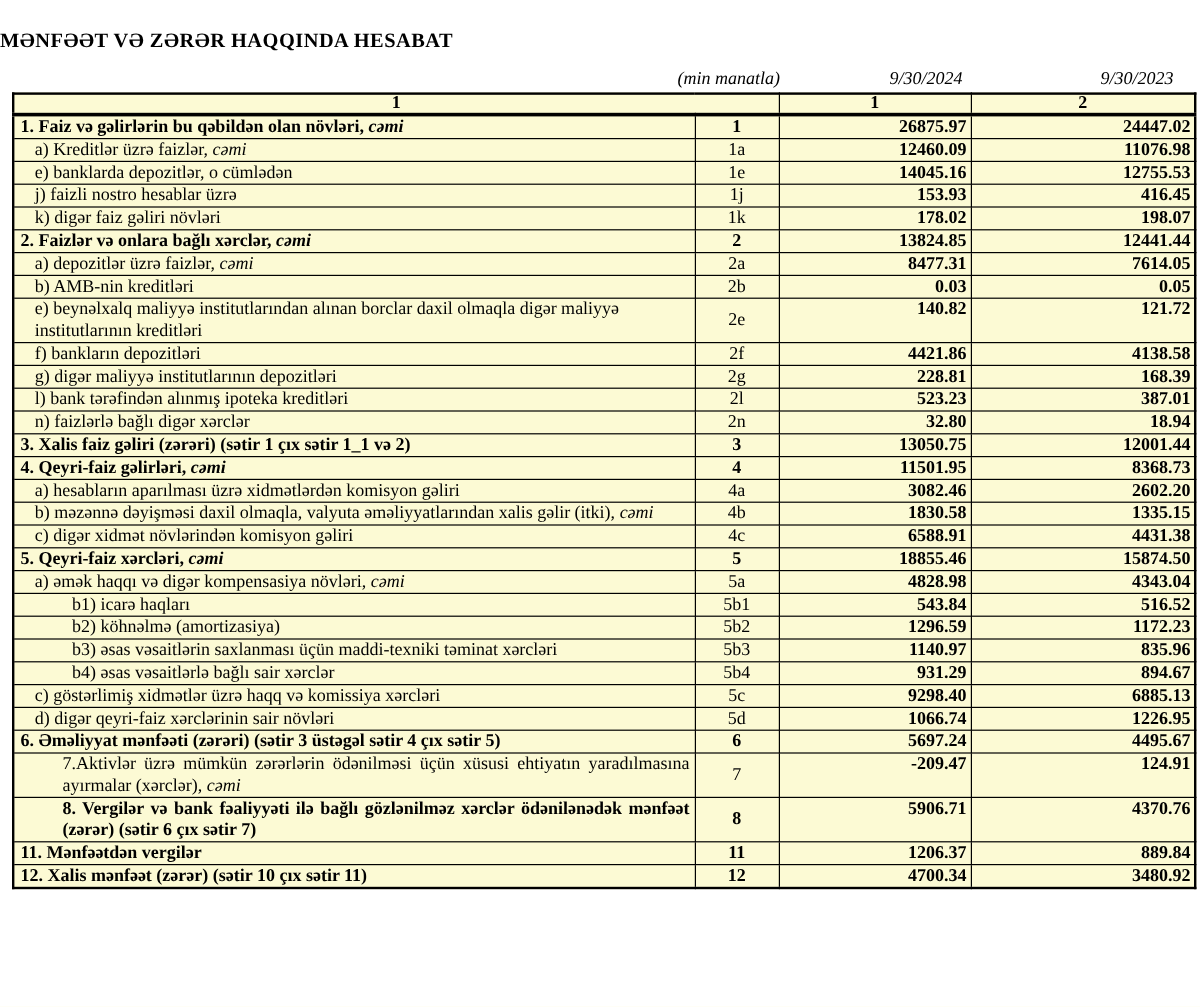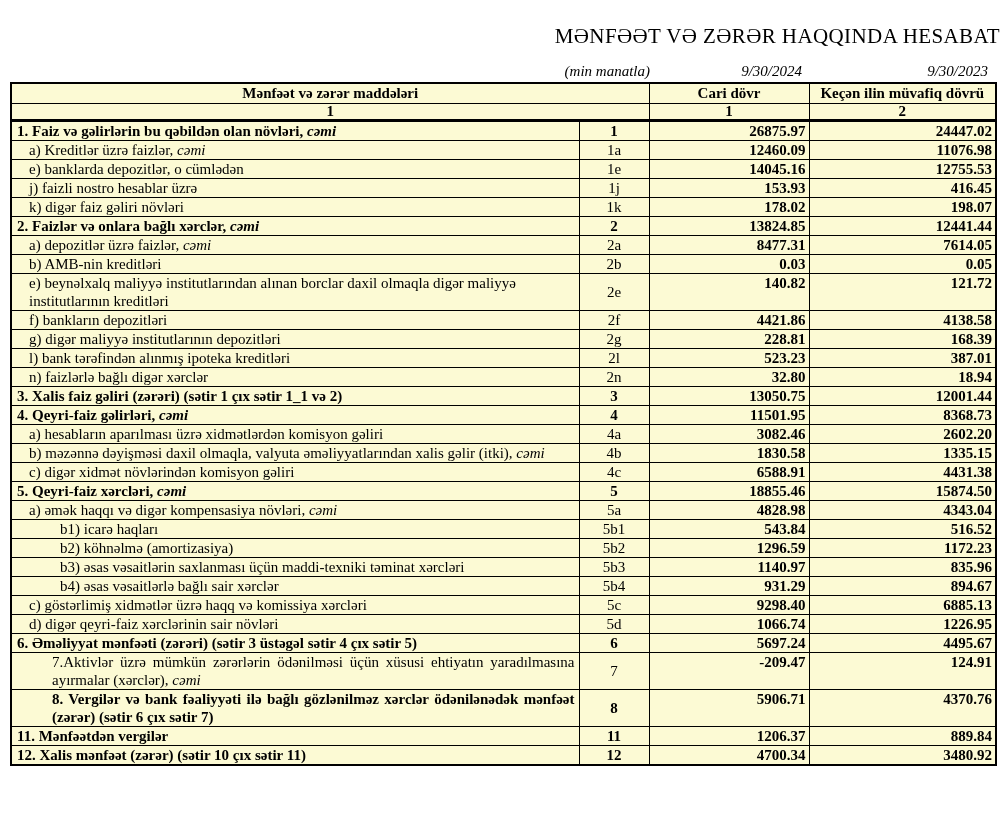--- a/index.html
+++ b/index.html
@@ -4,28 +4,28 @@
 <style>
   :root { --cell-bg: #FCFAD4; --border-col: #000000; }
   * { box-sizing: border-box; }
   html, body { margin: 0; padding: 0; }
   body {
     width: 1000px; height: 839px; background: #ffffff;
     font-family: "Liberation Serif", serif; color: #000;
     overflow: hidden;
   }
   .title {
-    margin: 24px 0 0 0; text-align: right;
-    font-size: 21px; font-weight: normal; letter-spacing: 0.4px;
+    margin: 24px 0 0 0; text-align: left;
+    font-size: 17px; font-weight: bold; letter-spacing: 0.4px;
   }
   .meta { position: relative; height: 18px; margin-top: 13px; font-size: 15px; font-style: italic; }
   .meta span { position: absolute; bottom: 0; white-space: nowrap; margin-left: 44px; }
   .unit-note { right: 350px; }
   .date-cur  { right: 198px; font-style: italic; }
-  .date-prev { right: 12px; }
+  .date-prev { right: 22px; }
 
   table.pl {
     border-collapse: collapse; table-layout: fixed;
     width: 985px; margin: 2px 0 0 10px;
     background: var(--cell-bg);
     border: 2.5px solid var(--border-col);
   }
   .pl th, .pl td {
     border: 1.5px solid var(--border-col);
     font-size: 15px; padding: 0 3px;
@@ -60,25 +60,20 @@
   </div>
 
   <table class="pl">
     <colgroup>
       <col style="width:568px">
       <col style="width:70px">
       <col style="width:160px">
       <col style="width:187px">
     </colgroup>
     <thead>
-      <tr class="head-row">
-        <th colspan="2">Mənfəət və zərər maddələri</th>
-        <th>Cari dövr</th>
-        <th>Keçən ilin müvafiq dövrü</th>
-      </tr>
       <tr class="index-row">
         <th colspan="2">1</th>
         <th>1</th>
         <th>2</th>
       </tr>
     </thead>
     <tbody id="rows-body">
         <tr class="section">
           <td class="label">1. Faiz və gəlirlərin bu qəbildən olan növləri, <i>cəmi</i></td>
           <td class="code">1</td>

